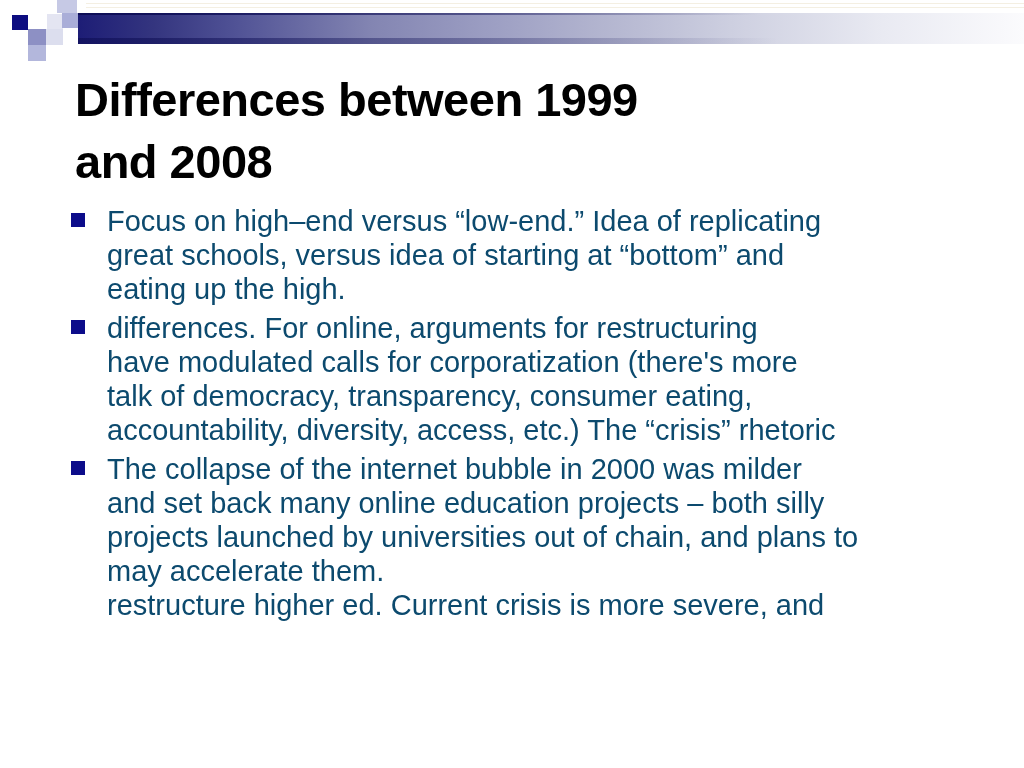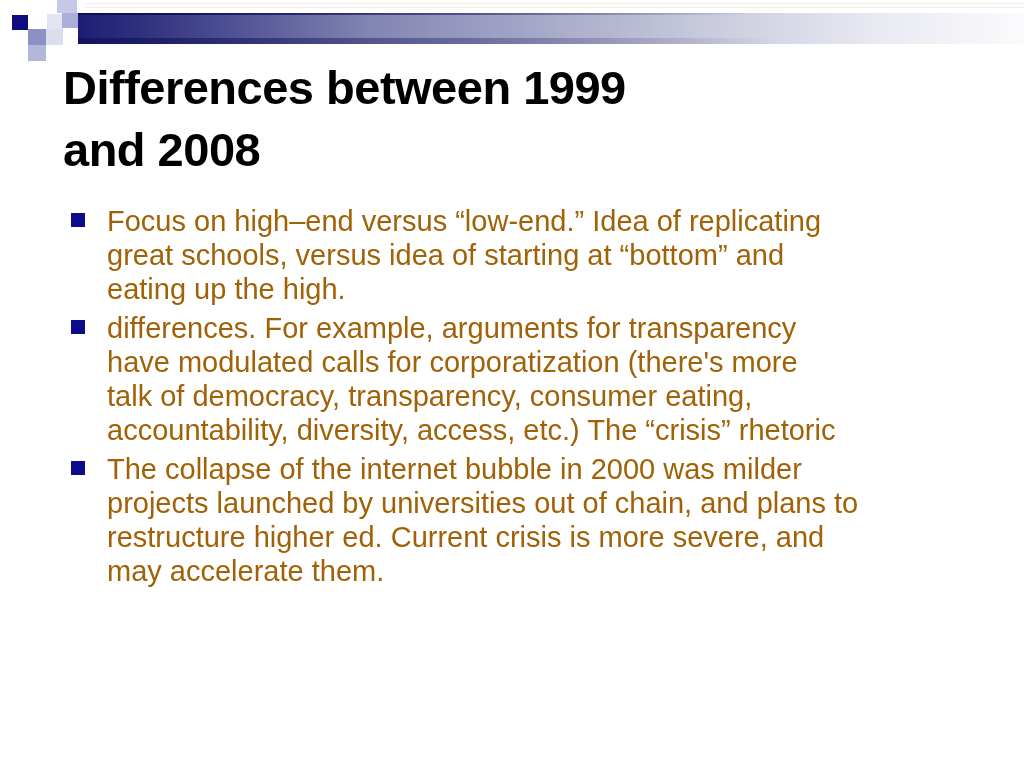--- a/index.html
+++ b/index.html
@@ -44,35 +44,35 @@
   .gradient-bar::after {
     content: ""; position: absolute; bottom: 0; left: 0; right: 0; height: 6px;
     background: linear-gradient(to right,
       rgba(13,13,84,0.6) 0%, rgba(13,13,84,0.32) 42%, rgba(13,13,84,0) 74%);
   }
 
   
   .title {
     position: absolute;
     left: 63px; top: 57px;
-    margin: 0;
+    margin: 12px;
     font-size: 47px;
     line-height: 62px;
     font-weight: bold;
     color: #000000;
     letter-spacing: -0.5px;
     white-space: nowrap;
   }
 
   
   .content {
     position: absolute;
     left: 63px; top: 204px;
     width: 935px;
-    color: #a16207;
+    color: #0c4a6e;
     font-size: 29px;
     line-height: 34px;
   }
   .bullet-item { position: relative; padding-left: 44px; margin-bottom: 5px; }
   .bullet-marker {
     position: absolute;
     left: 8px; top: 9px;
     width: 14px; height: 14px;
     background: #0c0c8a;
   }
@@ -105,28 +105,29 @@
 
     <div class="bullet-item">
       <span class="bullet-marker"></span>
       <div class="bullet-line">Focus on high–end versus “low-end.” Idea of replicating</div>
       <div class="bullet-line">great schools, versus idea of starting at “bottom” and</div>
       <div class="bullet-line">eating up the high.</div>
     </div>
 
     <div class="bullet-item">
       <span class="bullet-marker"></span>
-      <div class="bullet-line">differences. For example, arguments for transparency</div>
+      <div class="bullet-line">differences. For online, arguments for restructuring</div>
       <div class="bullet-line">have modulated calls for corporatization (there's more</div>
       <div class="bullet-line">talk of democracy, transparency, consumer eating,</div>
       <div class="bullet-line">accountability, diversity, access, etc.) The “crisis” rhetoric</div>
     </div>
 
     <div class="bullet-item">
       <span class="bullet-marker"></span>
       <div class="bullet-line">The collapse of the internet bubble in 2000 was milder</div>
+      <div class="bullet-line">and set back many online education projects – both silly</div>
       <div class="bullet-line">projects launched by universities out of chain, and plans to</div>
+      <div class="bullet-line">may accelerate them.</div>
       <div class="bullet-line">restructure higher ed. Current crisis is more severe, and</div>
-      <div class="bullet-line">may accelerate them.</div>
     </div>
 
   </div>
 </div>
 
 </body></html>

